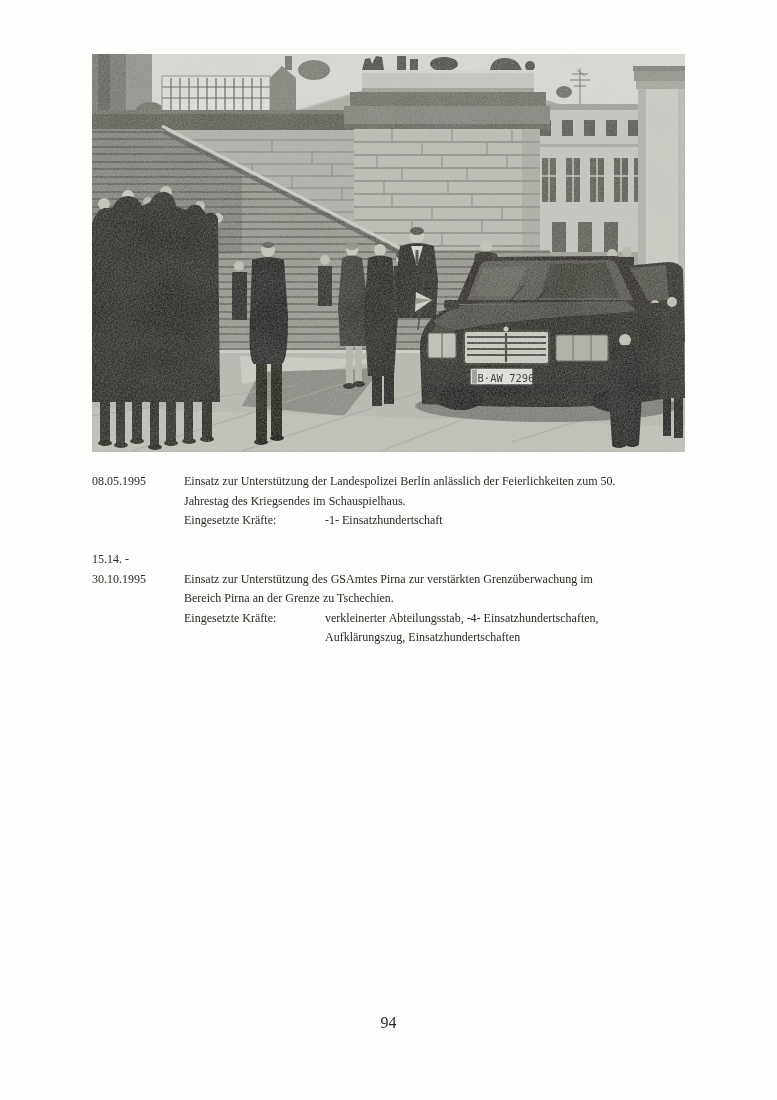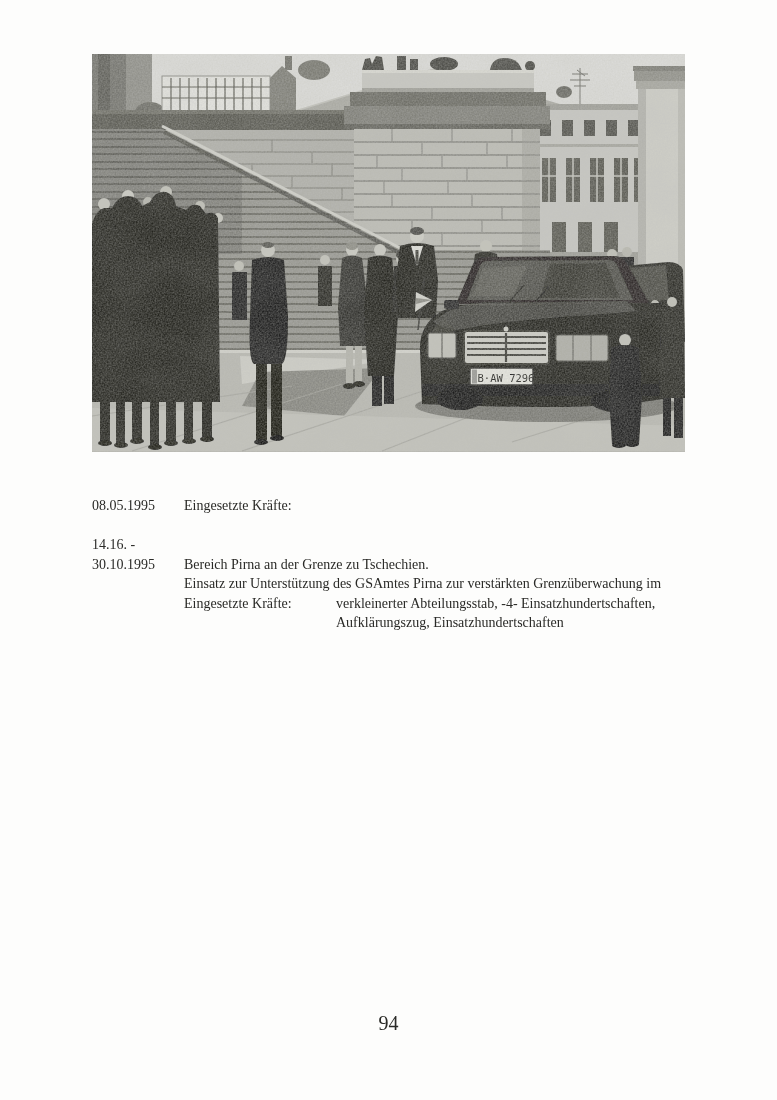--- a/index.html
+++ b/index.html
@@ -7,33 +7,33 @@
     width:777px;height:1100px;position:relative;background:#fdfdfc;
     font-family:"Liberation Serif", serif;color:#2a2a27;
     -webkit-font-smoothing:antialiased;overflow:hidden;
   }
   .photo{
     position:absolute;left:92px;top:54px;width:593px;height:398px;margin:0;
     background:#d9d9d4;overflow:hidden;
   }
   .photo svg{display:block;}
   #entries{
-    position:absolute;left:92px;top:496px;width:616px;
-    font-size:14px;line-height:19.5px;
+    position:absolute;left:92px;top:472px;width:616px;
+    font-size:12px;line-height:19.5px;
   }
   .entry{display:flex;}
   .entry + .entry{margin-top:19.5px;}
   .date-col{width:92px;flex:none;}
   .content-col{flex:1;}
-  .forces-row{display:flex;gap:11px;}
+  .forces-row{display:flex;}
   .forces-label{width:141px;flex:none;}
   .forces-value{flex:1;}
   .pageno{
     position:absolute;left:0;top:1015px;width:777px;text-align:center;
-    font-size:20px;line-height:16px;
+    font-size:16px;line-height:16px;
   }
 </style>
 </head>
 <body>
 
 <figure class="photo">
 <svg width="593" height="398" viewBox="0 0 593 398" xmlns="http://www.w3.org/2000/svg">
   <defs>
     <clipPath id="stairsClip">
       <polygon points="0,75 70,75 312,196 458,196 458,303 0,303"></polygon>
@@ -294,33 +294,36 @@
   <rect width="593" height="398" fill="#c9c9c3" opacity="0.05"></rect>
 </svg>
 </figure>
 
 <div id="entries">
     <div class="entry">
       <div class="date-col">
         <div class="line">08.05.1995</div>
       </div>
       <div class="content-col">
+        <div class="line">Einsatz zur Unterstützung der Landespolizei Berlin anlässlich der Feierlichkeiten zum 50.</div>
+        <div class="line">Jahrestag des Kriegsendes im Schauspielhaus.</div>
         <div class="forces-row">
           <div class="forces-label">Eingesetzte Kräfte:</div>
+          <div class="forces-value">-1- Einsatzhundertschaft</div>
         </div>
       </div>
     </div>
     <div class="entry">
       <div class="date-col">
-        <div class="line">14.16. -</div>
+        <div class="line">15.14. -</div>
         <div class="line">30.10.1995</div>
       </div>
       <div class="content-col" style="padding-top: 19.5px;">
+        <div class="line">Einsatz zur Unterstützung des GSAmtes Pirna zur verstärkten Grenzüberwachung im</div>
         <div class="line">Bereich Pirna an der Grenze zu Tschechien.</div>
-        <div class="line">Einsatz zur Unterstützung des GSAmtes Pirna zur verstärkten Grenzüberwachung im</div>
         <div class="forces-row">
           <div class="forces-label">Eingesetzte Kräfte:</div>
           <div class="forces-value">verkleinerter Abteilungsstab, -4- Einsatzhundertschaften,</div>
         </div>
         <div class="forces-row">
           <div class="forces-label"></div>
           <div class="forces-value">Aufklärungszug, Einsatzhundertschaften</div>
         </div>
       </div>
     </div>

